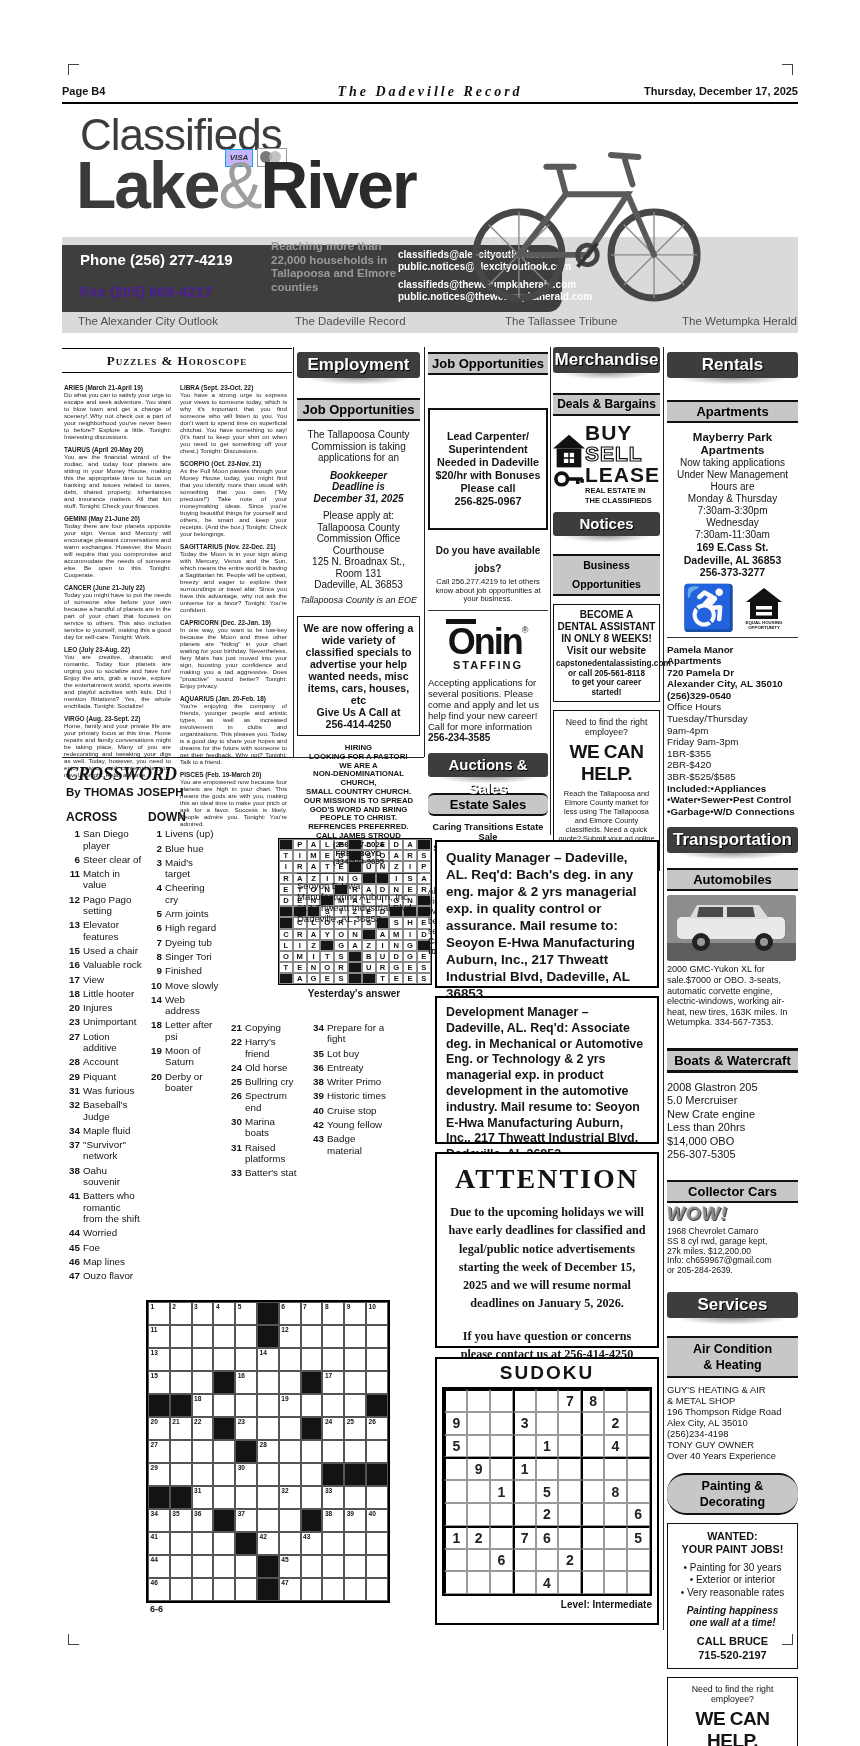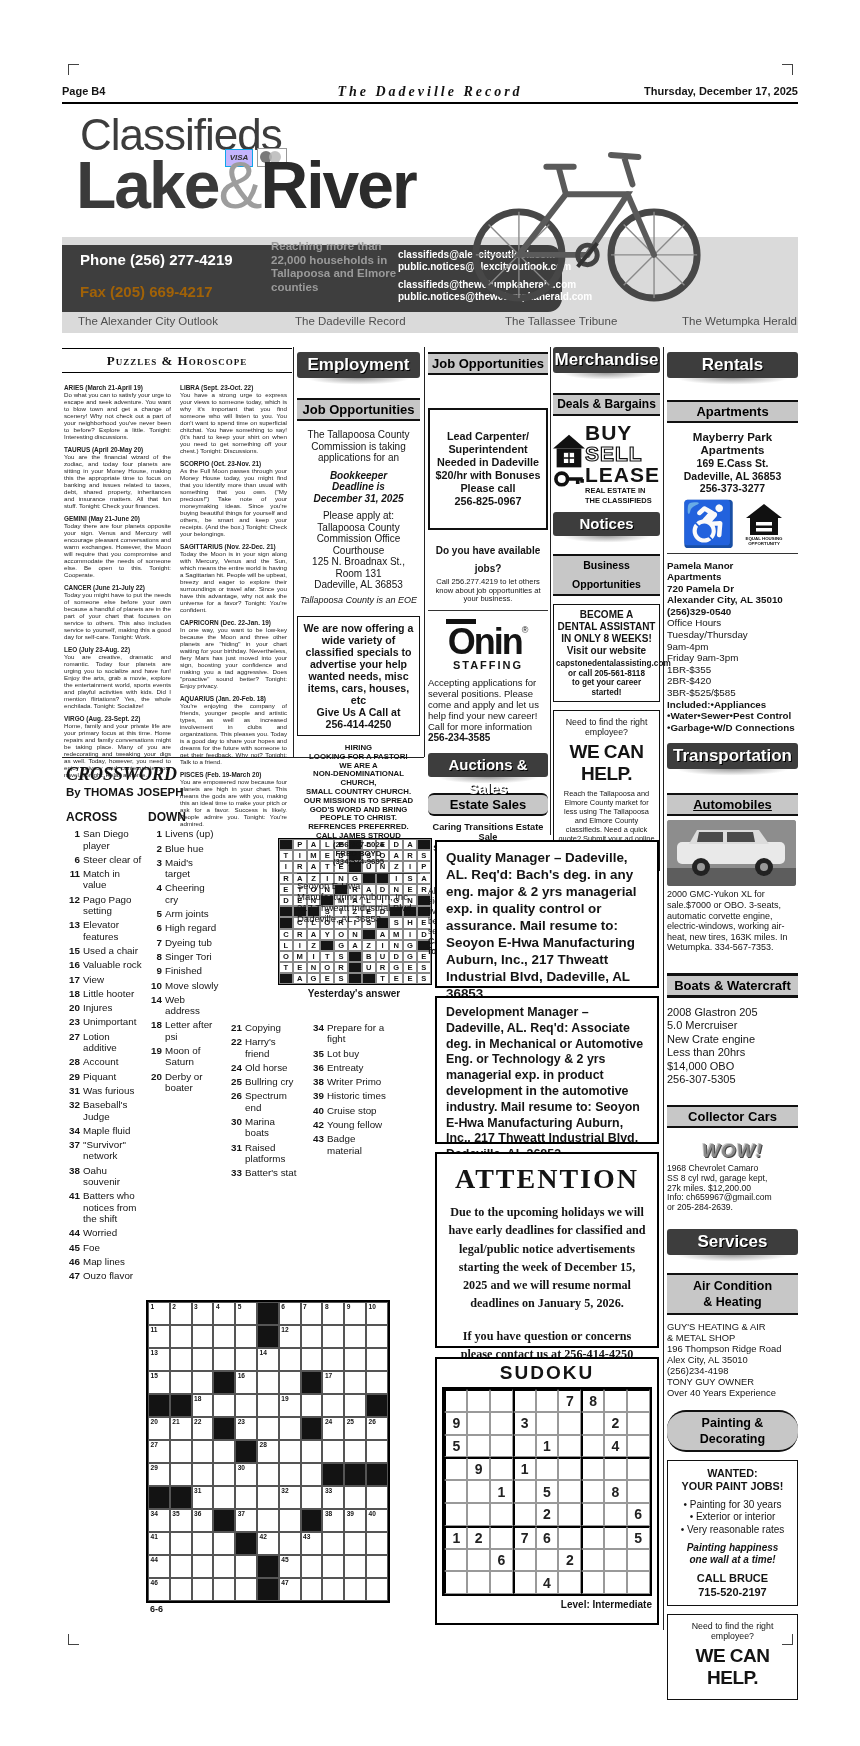--- a/index.html
+++ b/index.html
@@ -24,21 +24,21 @@
         justify-content:center;font:italic bold 8px "Liberation Sans",sans-serif;color:#333;}
   .mc{width:28px;height:17px;background:#fff;border:1px solid #999;position:relative;}
   .mc i{position:absolute;top:2px;width:12px;height:12px;border-radius:50%;}
   .mc i.c1{left:2px;background:#7a7a7a;}
   .mc i.c2{left:11px;background:#b9b9b9;opacity:.85;}
   #lakeriver{left:76px;top:152px;font-weight:bold;font-size:66px;letter-spacing:-2px;line-height:1;}
   #lakeriver .lk{color:#3a3a3a;} #lakeriver .am{color:#9d9d9d;font-weight:normal;} #lakeriver .rv{color:#2b2b2b;}
   .gray-band{left:62px;top:237px;width:736px;height:96px;background:#dadada;}
   .contact-bar{left:62px;top:245px;width:500px;height:67px;background:#3e3e3e;border-radius:0 14px 14px 0;}
   .phone-line{left:80px;top:251px;color:#fff;font-weight:bold;font-size:15px;}
-  .fax-line{left:80px;top:283px;color:#a16207;font-weight:bold;font-size:15px;}
+  .fax-line{left:80px;top:283px;color:#4c1d95;font-weight:bold;font-size:15px;}
   .reach{left:263px;top:240px;width:128px;color:#9a9a9a;font-weight:bold;font-size:11.5px;line-height:13.5px;margin-left:8px;}
   .emails{left:398px;top:249px;color:#fff;font-weight:bold;font-size:10px;line-height:12px;white-space:pre-line;}
   .emails.e2{top:279px;}
   #bike{left:468px;top:98px;}
   .paper{top:315px;font-size:11.5px;color:#4e4e4e;}
   
   .vr{position:absolute;width:1px;background:#222;}
   
   .banner{background:#3d3d3d;color:#fff;text-align:center;font-weight:bold;border-radius:3px;
           text-shadow:1px 1px 0 #000;}
@@ -145,22 +145,22 @@
   .apt-head{font-weight:bold;font-size:11.5px;line-height:13px;text-align:center;margin-top:8px;}
   .apt-body{font-size:10px;line-height:12px;text-align:center;}
   .apt-bold{font-weight:bold;font-size:10.5px;line-height:12.5px;text-align:center;}
   .icons-row{display:flex;align-items:center;justify-content:center;gap:8px;margin:6px 0;}
   .isa{font-size:44px;line-height:46px;color:#111;}
   .pamela{font-size:9.8px;line-height:11.6px;text-align:left;}
   .pamela .b{font-weight:bold;}
   .photo{width:129px;height:66px;background:#808080;border-radius:3px;overflow:hidden;margin-top:4px;}
   .carcap{font-size:9px;line-height:10.6px;margin-top:3px;}
   .boat{font-size:11px;line-height:13.5px;margin-top:8px;}
-  .wow{font-style:italic;font-weight:900;font-size:19px;color:#8a8a8a;text-align:center;
-       text-shadow:1px 1px 0 #444, -1px -1px 0 #ccc;margin-top:12px;letter-spacing:1px;}
+  .wow{font-style:italic;font-weight:900;font-size:19px;color:#8a8a8a;text-align:left;
+       text-shadow:1px 1px 0 #444, -1px -1px 0 #ccc;margin-top:0;letter-spacing:1px;}
   .camaro{font-size:8.6px;line-height:9.8px;margin-top:2px;}
   .guys{font-size:9.4px;line-height:11px;margin-top:6px;}
   .gbar.two{line-height:16px;padding:3px 0;font-size:12.5px;}
   .paintbox{border:1.5px solid #111;margin-top:8px;padding:6px 2px;text-align:center;}
   .paintbox .t1{font-weight:bold;font-size:10.8px;line-height:13px;}
   .paintbox .t2{font-size:10px;line-height:12.5px;margin-top:6px;}
   .paintbox .t3{font-style:italic;font-weight:bold;font-size:10px;line-height:12px;margin-top:6px;}
   .paintbox .t4{font-weight:bold;font-size:11px;line-height:13.5px;margin-top:6px;}
 </style>
 </head>
@@ -327,21 +327,21 @@
         <div class="clue">
           <span class="cn">37</span>
           <span class="ct">"Survivor" network</span>
         </div>
         <div class="clue">
           <span class="cn">38</span>
           <span class="ct">Oahu souvenir</span>
         </div>
         <div class="clue">
           <span class="cn">41</span>
-          <span class="ct">Batters who notices from the shift</span>
+          <span class="ct">Batters who romantic from the shift</span>
         </div>
         <div class="clue">
           <span class="cn">44</span>
           <span class="ct">Worried</span>
         </div>
         <div class="clue">
           <span class="cn">45</span>
           <span class="ct">Foe</span>
         </div>
         <div class="clue">
@@ -1090,20 +1090,27 @@
       </div>
     <div id="sudoku-level">Level: Intermediate</div>
   </div>
 
   <div class="col" id="colE">
     <div class="banner lg">Rentals</div>
     <div class="swoosh"></div>
     <div class="gbar" style="margin-top:14px;">Apartments</div>
     <div class="apt-head pre">Mayberry Park
 Apartments</div>
+    <div class="apt-body pre">Now taking applications
+Under New Management
+Hours are
+Monday &amp; Thursday
+7:30am-3:30pm
+Wednesday
+7:30am-11:30am</div>
     <div class="apt-bold pre">169 E.Cass St.
 Dadeville, AL 36853
 256-373-3277</div>
     <div class="icons-row">
       <span class="isa">♿</span>
       <svg width="40" height="42" viewBox="0 0 40 42">
         <polygon points="20,1 38,15 2,15" fill="#111"></polygon>
         <rect x="6" y="15" width="28" height="17" fill="#111"></rect>
         <rect x="12" y="19" width="16" height="3.5" fill="#fff"></rect>
         <rect x="12" y="25" width="16" height="3.5" fill="#fff"></rect>
@@ -1124,21 +1131,21 @@
 Friday 9am-3pm
 1BR-$355
 2BR-$420
 3BR-$525/$585</div>
       <div class="b pre">Included:•Appliances
 •Water•Sewer•Pest Control
 •Garbage•W/D Connections</div>
     </div>
     <div class="banner lg" style="margin-top:10px;">Transportation</div>
     <div class="swoosh"></div>
-    <div class="gbar" style="margin-top:16px;text-decoration:underline;">Automobiles</div>
+    <div class="gbar" style="margin-top:7px;">Automobiles</div>
     <div class="photo">
       <svg width="129" height="66" viewBox="0 0 129 66">
         <rect width="129" height="66" fill="#8d8d8d"></rect>
         <rect y="48" width="129" height="18" fill="#5d5d5d"></rect>
         <rect x="10" y="22" width="108" height="22" rx="5" fill="#e9e9e9"></rect>
         <path d="M22,24 L30,10 L92,10 L102,24 Z" fill="#dcdcdc"></path>
         <path d="M32,12 L30,22 L56,22 L56,12 Z M60,12 L60,22 L88,22 L86,12 Z" fill="#4a4a4a"></path>
         <circle cx="34" cy="47" r="9" fill="#222"></circle>
           <circle cx="34" cy="47" r="4" fill="#999"></circle>
         <circle cx="97" cy="47" r="9" fill="#222"></circle>

